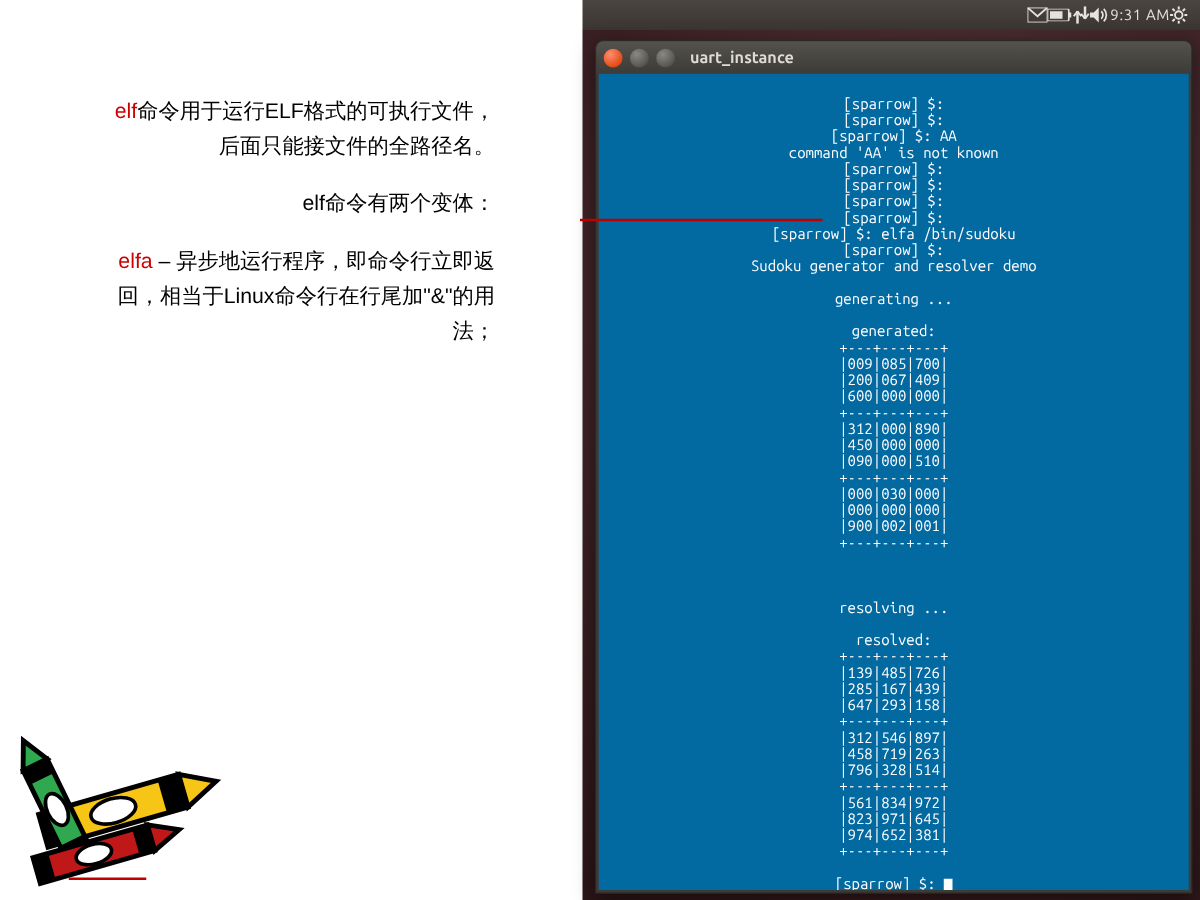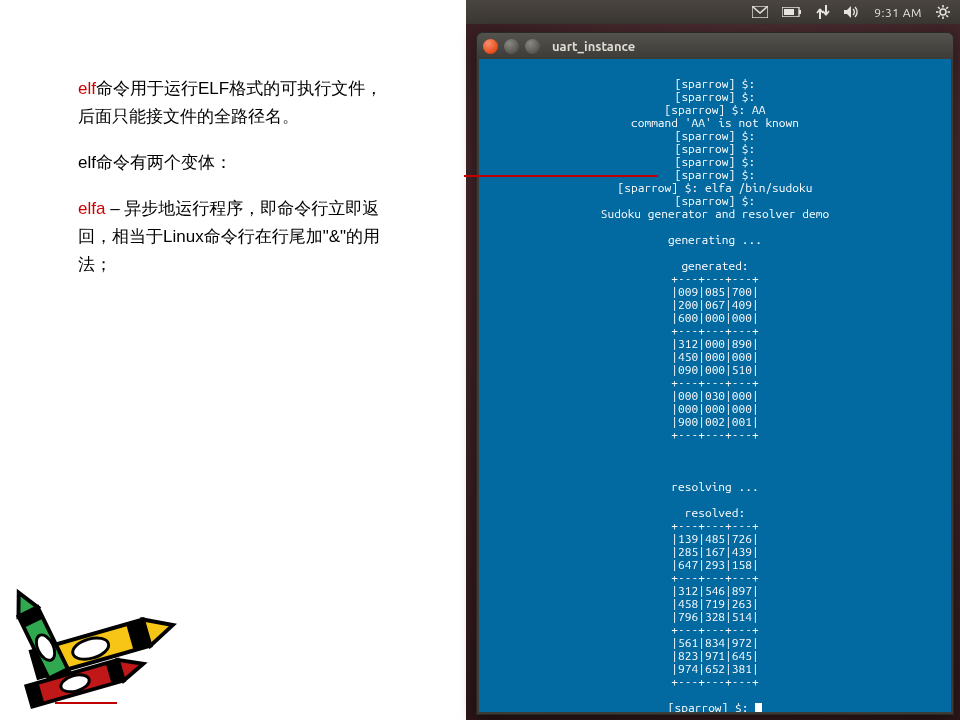--- a/index.html
+++ b/index.html
@@ -13,35 +13,34 @@
 }
 .left-text {
   position: absolute;
   left: 78px;
   top: 75px;
   width: 318px;
   font-size: 17px;
   line-height: 1.65;
   color: #000;
 }
-.left-text p { margin-bottom: 18px; }
+.left-text p { margin-bottom: 18px; text-align: right; }
 .kw-red { color: #cc0000; }
 .menubar {
   position: absolute;
   right: 0; top: 0;
   height: 24px;
   width: 494px;
   background: linear-gradient(#4a4541, #3a3632);
   display: flex;
   align-items: center;
   justify-content: flex-end;
   color: #e6e3df;
   font-family: Ubuntu, sans-serif;
   font-size: 12px;
-  gap: 14px;
   padding-right: 10px;
 }
 .menubar .ic { display:inline-flex; align-items:center; }
 .menubar .clock { letter-spacing: .5px; }
 .desktop-bg {
   position: absolute;
   left: 466px; top: 24px;
   width: 494px; height: 696px;
   background: radial-gradient(circle at 60% 30%, #5a3a3f 0%, #3b2024 60%, #2b1518 100%);
 }

